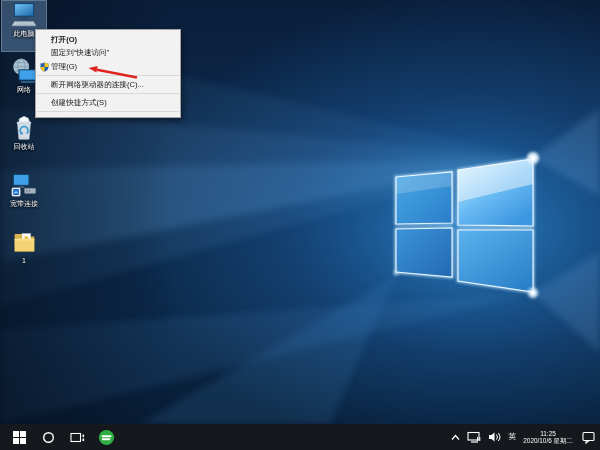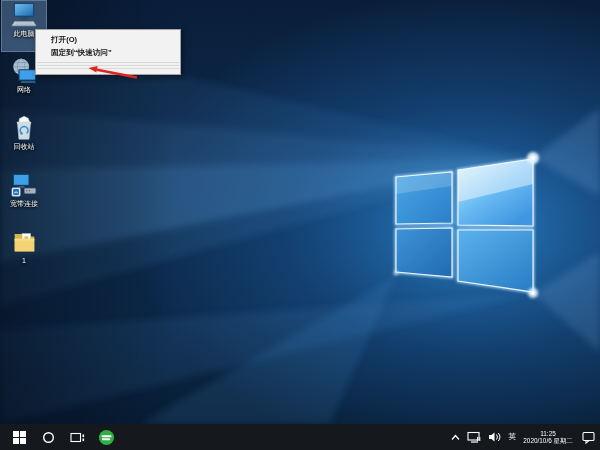--- a/index.html
+++ b/index.html
@@ -22,21 +22,21 @@
 
   
   .context-menu {
     position:absolute; left:35px; top:29px; width:146px;
     background:#f2f2f2; border:1px solid #a3a3a3;
     box-shadow:2px 3px 6px rgba(0,0,0,.40);
     padding:3px 0; z-index:20; box-sizing:border-box;
   }
   .menu-item {
     position:relative; height:13.3px; line-height:13.3px;
-    padding-left:15px; font-size:7.6px; color:#171717; white-space:nowrap;font-weight:bold;
+    padding-left:15px; font-size:7.6px; color:#171717; white-space:nowrap;
   }
   .menu-item.default { font-weight:bold; }
   .menu-item .mi-icon { position:absolute; left:3.5px; top:2px; }
   .menu-sep { height:1px; background:#d8d8d8; margin:2px 1px; }
 
   
   #anno { position:absolute; left:0; top:0; width:600px; height:450px; z-index:30; pointer-events:none; }
 
   
   .taskbar {
@@ -197,22 +197,32 @@
       <rect x="16.5" y="9" width="4" height="4" fill="#e8b73e"></rect>
       <path d="M6 11.5 h21 v13.5 h-21 Z" fill="#f3d374"></path>
       <path d="M6 11.5 h21 v2 h-21 Z" fill="#f9e08e"></path>
     </svg>
     <div class="dlabel">1</div>
   </div>
 
   <div class="context-menu">
     <div class="menu-item default">打开(O)</div>
     <div class="menu-item">固定到“快速访问”</div>
+    <div class="menu-item">
+      <svg class="mi-icon" width="9" height="10" viewBox="0 0 18 20">
+        <path d="M9 1 C12 2.5 15 3 17 3 V10 C17 15 13.5 18 9 19.5 C4.5 18 1 15 1 10 V3 C3 3 6 2.5 9 1 Z" fill="#2a5fae"></path>
+        <path d="M9 1 C12 2.5 15 3 17 3 V10 H9 Z" fill="#f8c91c"></path>
+        <path d="M1 10 C1 15 4.5 18 9 19.5 V10 Z" fill="#f8c91c"></path>
+      </svg>
+      <span>管理(G)</span>
+    </div>
     <div class="menu-sep"></div>
+    <div class="menu-item">断开网络驱动器的连接(C)...</div>
     <div class="menu-sep"></div>
+    <div class="menu-item">创建快捷方式(S)</div>
     <div class="menu-sep"></div>
   </div>
 
   <svg id="anno" viewBox="0 0 600 450">
     <line x1="137" y1="77.5" x2="97" y2="69.8" stroke="#e02420" stroke-width="2.4"></line>
     <polygon points="88.5,68 97.6,66 96.4,72.6" fill="#e02420"></polygon>
   </svg>
 
   <div class="taskbar">
     <div class="tb-left">

